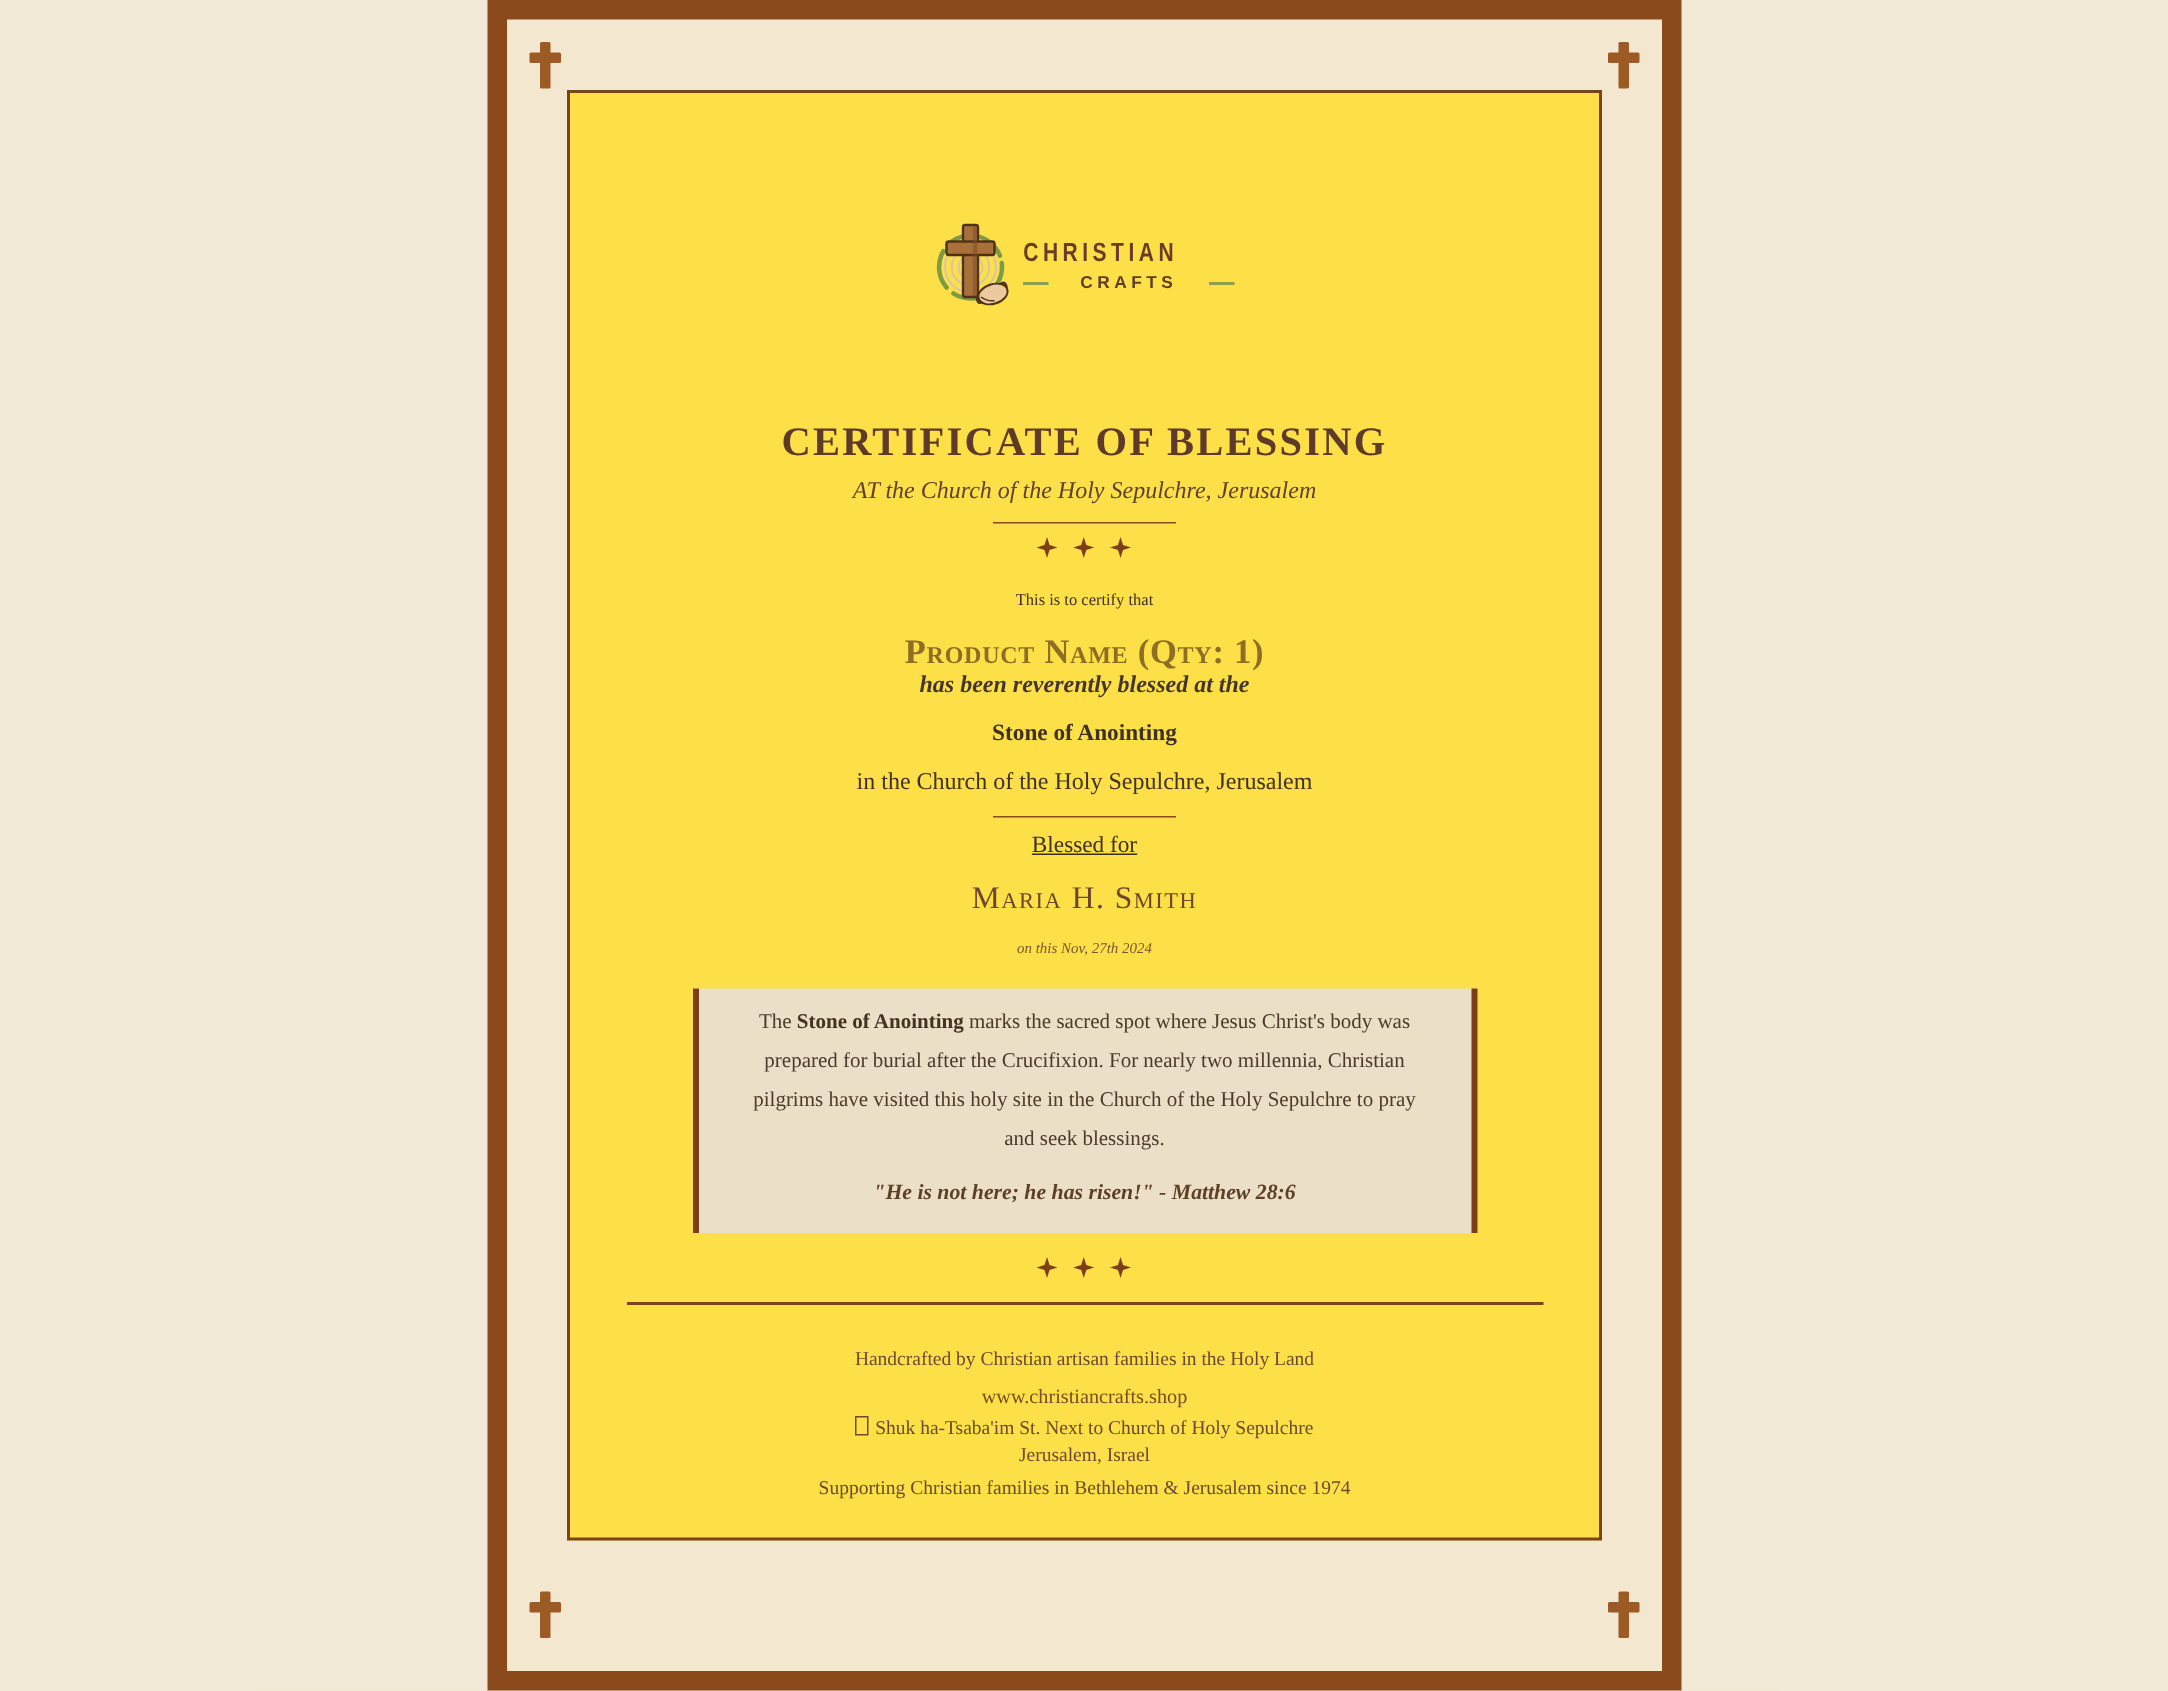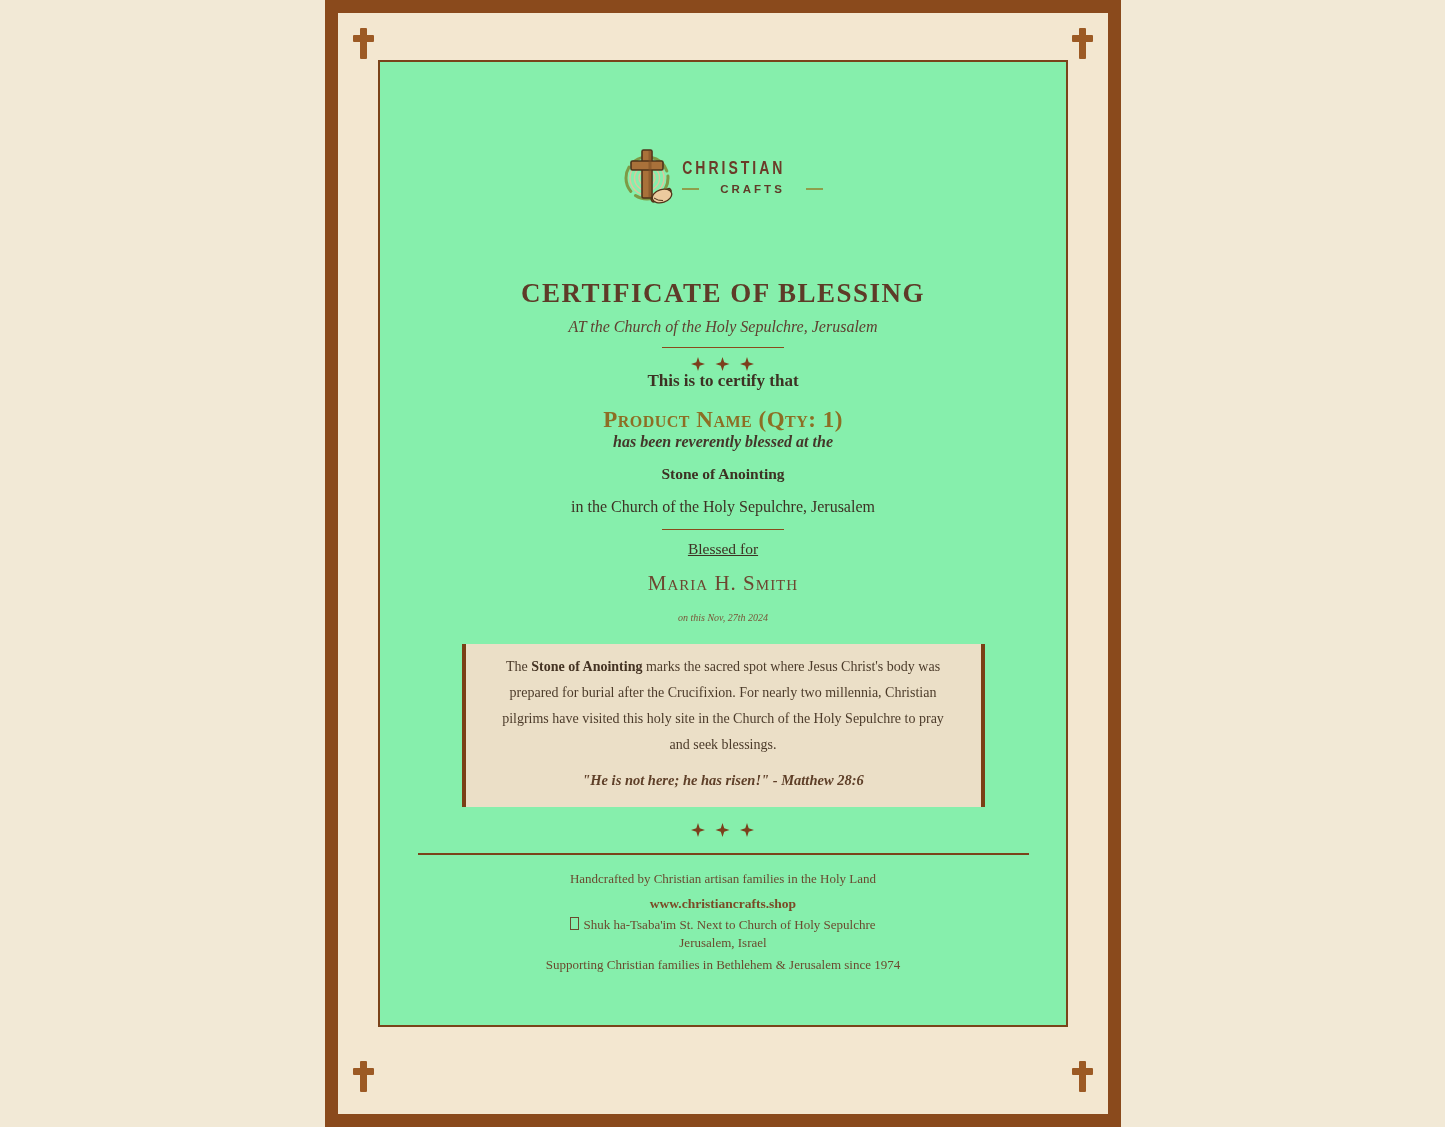--- a/index.html
+++ b/index.html
@@ -46,21 +46,21 @@
   .cc-tl { top: 15px; left: 15px; }
   .cc-tr { top: 15px; right: 15px; }
   .cc-bl { bottom: 22px; left: 15px; }
   .cc-br { bottom: 22px; right: 15px; }
 
   .certificate {
     position: absolute;
     left: 40px; right: 40px;
     top: 47px; bottom: 87px;
     border: 2px solid #7a431a;
-    background: #86efac;
+    background: #fde047;
     text-align: center;
     overflow: hidden;
   }
 
   
   .logo {
     margin-top: 84px;
     display: inline-flex;
     align-items: center;
     gap: 9px;
@@ -101,21 +101,21 @@
     font-size: 16px;
     font-style: italic;
     color: #5f4030;
   }
   .divider-short {
     width: 122px; height: 1px;
     background: #8a4a1c;
     margin: 11px auto 0;
   }
   .ornament { margin-top: 9px; line-height: 0; }
-  .certify-line { font-size: 17px; color: #3d3123; font-weight: bold; }
+  .certify-line { margin-top: 22px; font-size: 11px; color: #3d3123; }
   .product-name {
     margin-top: 16px;
     font-size: 23px;
     font-weight: 700;
     font-variant: small-caps;
     letter-spacing: 0.5px;
     color: #8d6e24;
   }
   .blessed-at-line { font-size: 16px; font-weight: 700; font-style: italic; color: #44362a; }
   .place-name { margin-top: 14px; font-size: 15.5px; font-weight: 700; color: #3d3123; }
@@ -144,30 +144,30 @@
     color: #4c3b2a;
   }
   .info-box b { color: #443323; }
   .quote { margin-top: 9px; font-size: 14.5px; font-weight: 700; font-style: italic; color: #5e3f28; }
 
   .divider-long {
     width: 611px; height: 2px;
     background: #7a431a;
     margin: 16px auto 0;
   }
-  .handcrafted { margin-top: 16px; font-size: 13px; color: #6a4a30; }
+  .handcrafted { margin-top: 28px; font-size: 13px; color: #6a4a30; }
   .brand-line {
     margin-top: 7px;
     font-size: 18.5px;
     font-weight: 700;
     font-variant: small-caps;
     letter-spacing: 0.5px;
     color: #553826;
   }
-  .www { margin-top: 9px; font-size: 13.5px; font-weight: 700; color: #7a4a26; }
+  .www { margin-top: 9px; font-size: 13.5px; font-weight: 400; color: #7a4a26; }
   .address { margin-top: 5px; font-size: 13px; line-height: 1.1; color: #6b4a2e; }
   .address .line2 { margin-top: 3px; }
   .tofu {
     display: inline-block;
     width: 7px; height: 11px;
     border: 1px solid #6b4a2e;
     margin-right: 4px;
     vertical-align: -1px;
   }
   .supporting { margin-top: 7px; font-size: 13px; color: #6b4a2e; }

